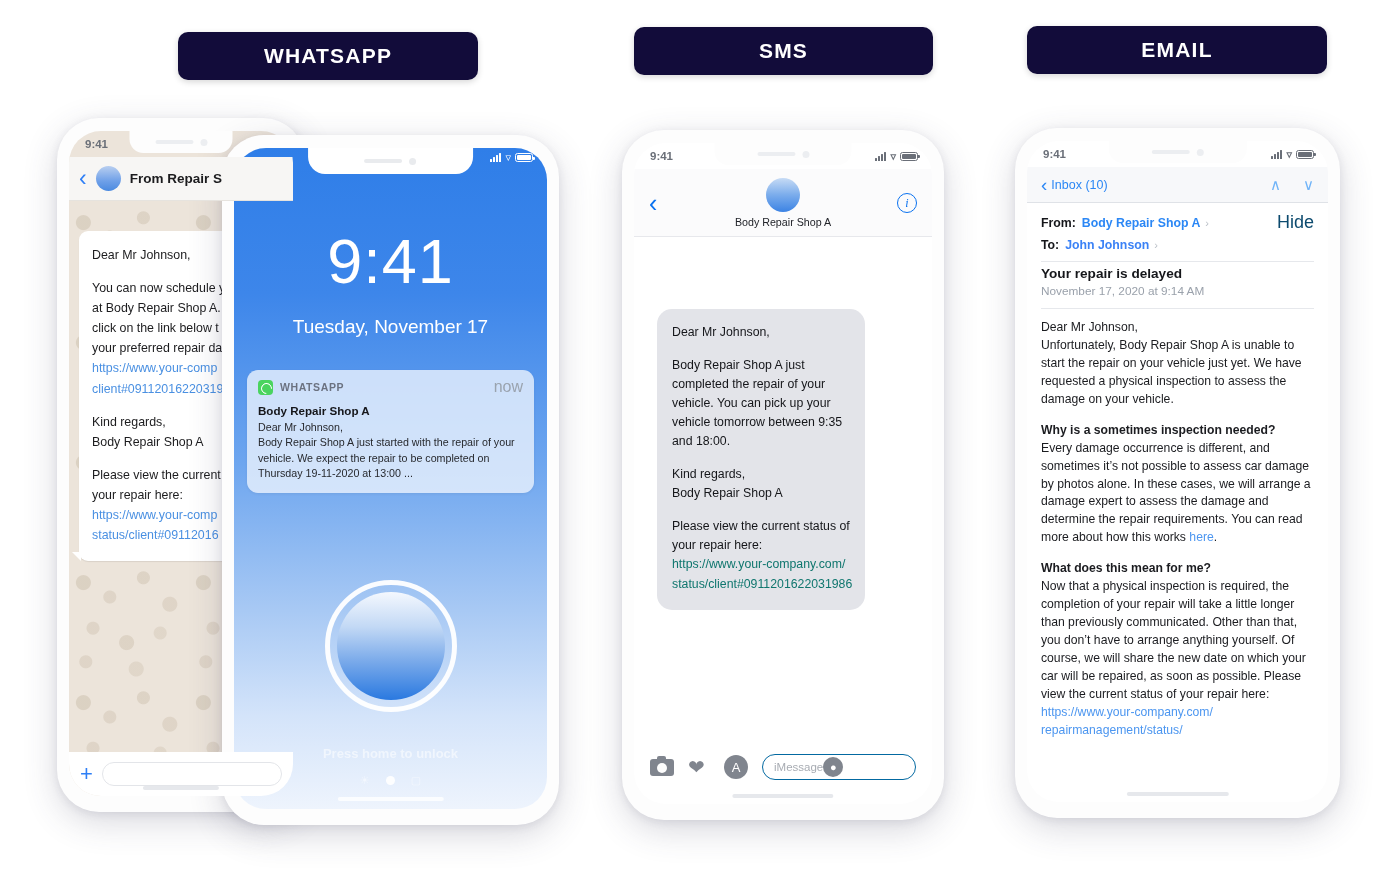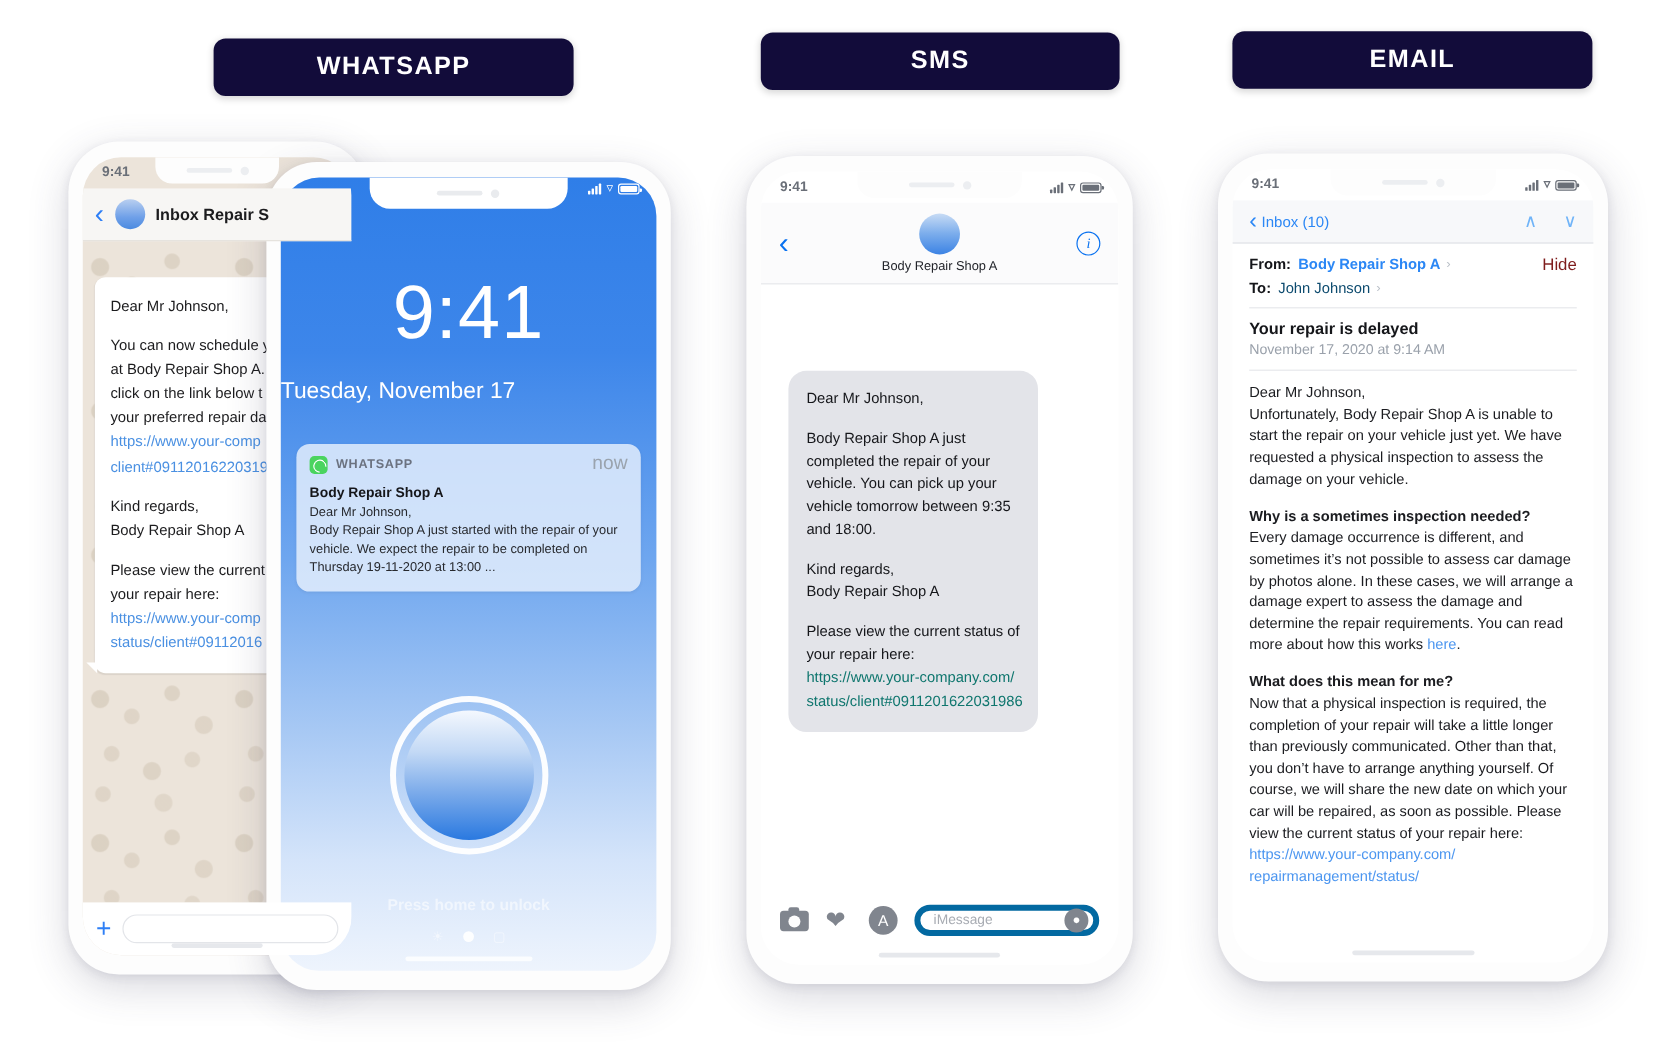--- a/index.html
+++ b/index.html
@@ -138,21 +138,21 @@
     position: absolute; top: 4px; right: 14px;
     display: flex; align-items: center; gap: 4px; z-index: 6;
   }
   .lock-clock {
     position: absolute; top: 82px; left: 0; right: 0;
     text-align: center; color: #ffffff;
     font-size: 63px; font-weight: 200; letter-spacing: 1px; line-height: 1;
   }
   .lock-date {
     position: absolute; top: 168px; left: 0; right: 0;
-    text-align: left; color: #ffffff;
+    text-align: center; color: #ffffff;
     font-size: 19px; font-weight: 400;
   }
   .notif {
     position: absolute; left: 13px; right: 13px; top: 222px;
     background: rgba(232,240,253,.82);
     border-radius: 11px;
     padding: 8px 11px 11px 11px;
     box-shadow: 0 1px 3px rgba(0,0,0,.06);
   }
   .notif-head { display: flex; align-items: center; gap: 7px; margin-bottom: 8px; }
@@ -251,24 +251,24 @@
     position: relative; flex: 0 0 auto;
   }
   .ic-cam:before { content: ""; position: absolute; left: 7px; top: -3px; width: 9px; height: 4px;
     background: #80858e; border-radius: 2px 2px 0 0; }
   .ic-cam:after { content: ""; position: absolute; left: 7px; top: 4px; width: 10px; height: 10px;
     border-radius: 50%; background: #fdfdfd; }
   .ic-heart {
     width: 22px; height: 20px; color: #80858e; font-size: 20px; line-height: 1; flex: 0 0 auto;
   }
   .sms-field {
-    flex: 1; height: 26px; border-radius: 14px; border: 5px solid #0369a1;
-    display: flex; align-items: center; justify-content: space-between;
+    flex: 1; height: 26px; border-radius: 14px; border: 1px solid #0369a1;
+    display: flex; align-items: center; justify-content: flex-start;
     padding: 0 4px 0 11px;
-    font-size: 11.5px; color: #a8acb3; gap: 20px;
+    font-size: 11.5px; color: #a8acb3;
   }
   .sms-mic {
     width: 20px; height: 20px; border-radius: 50%; background: #80858e;
     color: #fff; display: flex; align-items: center; justify-content: center; font-size: 11px;
   }
 
   
   #phone-email { left: 1015px; top: 128px; width: 325px; height: 690px; }
   .em-navbar {
     position: absolute; top: 26px; left: 0; right: 0; height: 36px;
@@ -282,23 +282,23 @@
   .em-arrows span { font-size: 15px; line-height: 1; }
   .em-meta {
     position: absolute; top: 62px; left: 14px; right: 14px;
     padding: 9px 0 9px 0;
     border-bottom: 1px solid #e6e8ec;
   }
   .em-row { display: flex; align-items: center; font-size: 12.3px; margin-bottom: 5px; }
   .em-row:last-child { margin-bottom: 0; }
   .em-lab { font-weight: 700; color: #15161a; margin-right: 6px; }
   .em-from { color: #2b87f5; font-weight: 700; }
-  .em-to { color: #0c4a6e; }
+  .em-to { color: #3b82f6; font-weight: bold; }
   .em-chev { color: #b9bfc7; margin-left: 5px; font-size: 11px; }
-  .em-hide { margin-left: auto; color: #7f1d1d; font-size: 14px; }
+  .em-hide { margin-left: auto; color: #0c4a6e; font-size: 18px; }
   .em-subjblock {
     position: absolute; top: 125px; left: 14px; right: 14px;
     padding-bottom: 10px; border-bottom: 1px solid #e6e8ec;
   }
   .em-subject { font-size: 13.6px; font-weight: 700; color: #15161a; margin-bottom: 3px; }
   .em-date { font-size: 11.8px; color: #9aa1ab; }
   .em-body {
     position: absolute; top: 178px; left: 14px; right: 14px; bottom: 24px;
     font-size: 12.2px; line-height: 1.47; color: #1b1c20; overflow: hidden;
   }
@@ -341,21 +341,21 @@
         <span class="cam"></span>
       </div>
       <div class="statusbar">
         <span>9:41</span>
         <span class="sb-right"></span>
       </div>
 
       <div class="wa-topbar">
         <span class="wa-back">‹</span>
         <span class="wa-avatar"></span>
-        <span class="wa-title">Inbox Repair S</span>
+        <span class="wa-title">From Repair S</span>
       </div>
 
       <div class="wa-canvas">
         <div class="wa-bubble">
           <p>Dear Mr Johnson,</p>
           <p><span>You can now schedule y
 at Body Repair Shop A.
 click on the link below t
 your preferred repair da</span><br><span class="wa-link">https://www.your-comp
 client#09112016220319</span></p>

